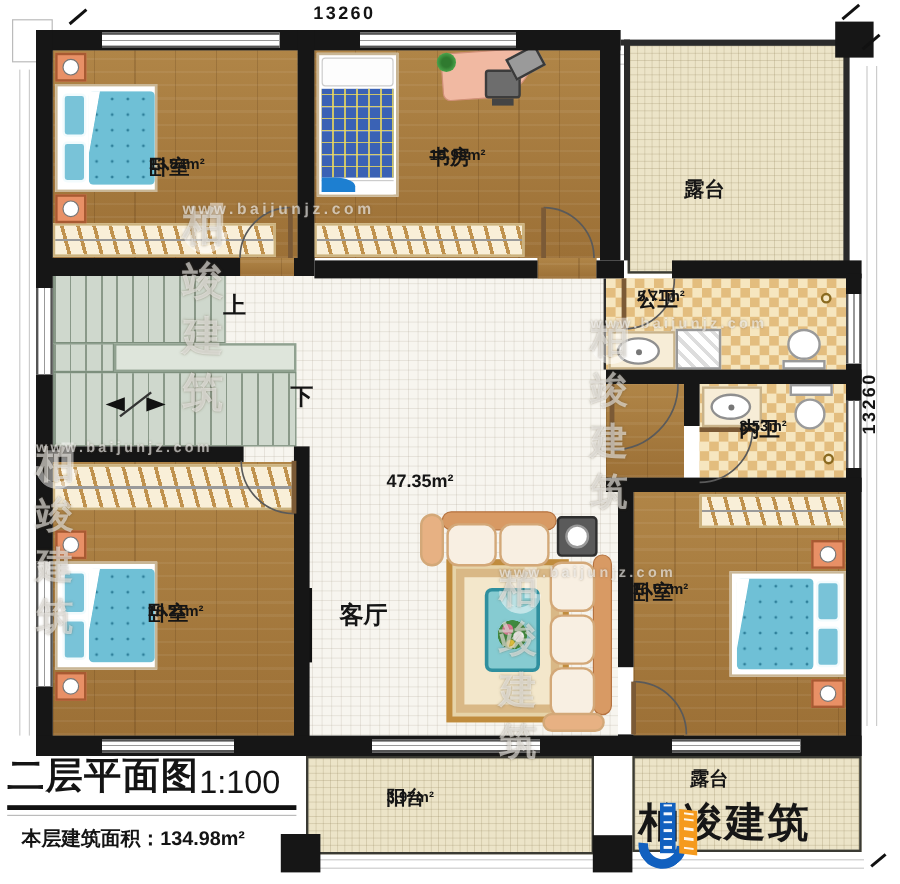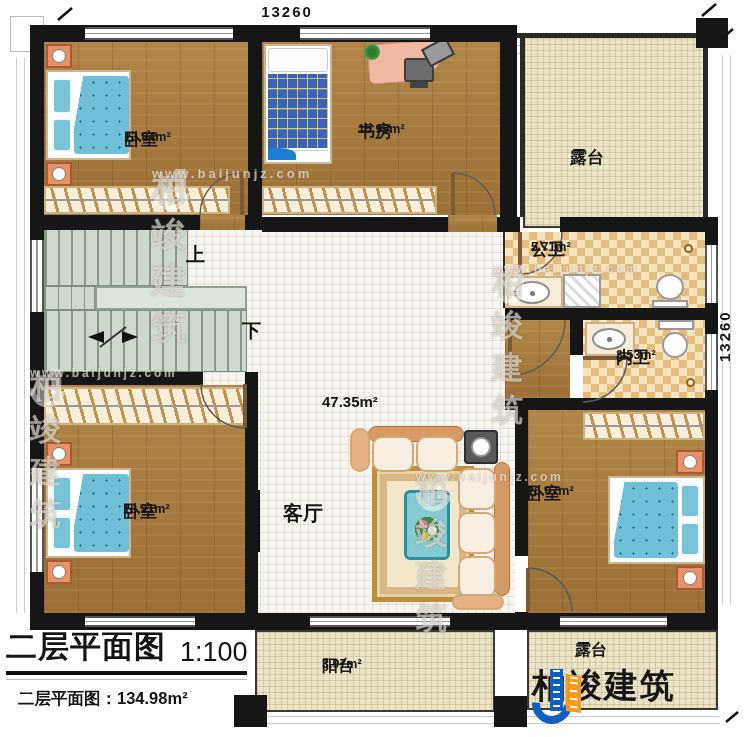--- a/index.html
+++ b/index.html
@@ -63,21 +63,21 @@
     border-radius:50%;transform:rotate(-40deg);}
   .wmg:after{content:"";position:absolute;right:4px;top:3px;width:11px;height:28px;
     background:rgba(255,255,255,.5);box-shadow:-13px 7px 0 rgba(255,255,255,.45);}
   .wmt{position:relative;display:block;}
   .wmt b{display:block;position:static;font-size:34px;font-weight:900;letter-spacing:5px;
     color:rgba(255,255,255,.55);text-shadow:0 0 2px rgba(90,75,50,.5);}
   .wmt i{display:block;position:static;font-style:normal;font-size:13px;font-weight:700;
     letter-spacing:3px;color:rgba(255,255,255,.6);text-shadow:0 0 2px rgba(90,75,50,.45);}
   
   #titleblock{left:6px;top:626px;width:250px;height:108px;}
-  #titleblock .row{position:static;display:flex;align-items:flex-end;gap:14px;text-align:center;}
+  #titleblock .row{position:static;display:flex;align-items:flex-end;text-align:center;}
   #titleblock .t{position:static;font-size:31px;font-weight:900;letter-spacing:1px;}
   #titleblock .s{position:static;font-size:27px;font-weight:400;}
   #titleblock .bar{position:static;width:241px;height:4px;background:#111;margin-top:3px;}
   #titleblock .thin{position:static;width:241px;height:1px;background:#bbb;margin-top:4px;}
   #titleblock .l2{position:static;font-size:16.5px;font-weight:600;margin-top:8px;margin-left:12px;}
   #titleblock .l3{position:static;font-size:16.5px;font-weight:600;margin-top:6px;margin-left:12px;}
   
   #brand{left:532px;top:663px;display:flex;gap:6px;align-items:flex-start;}
   .logo-ic{position:relative;width:56px;height:64px;flex:none;}
   .logo-swoosh{position:absolute;left:0;bottom:3px;width:40px;height:40px;border:8px solid #1160bf;
@@ -345,21 +345,21 @@
       </span>
   </div>
 
   <div id="titleblock">
     <div class="row">
       <span class="t">二层平面图</span>
       <span class="s">1:100</span>
     </div>
     <div class="bar"></div>
     <div class="thin"></div>
-    <div class="l2">二层平面图：134.98m²</div>
+    <div class="l2">本层建筑面积：134.98m²</div>
   </div>
 
   <div id="brand">
     <span class="logo-ic">
       <span class="logo-swoosh"></span>
       <span class="logo-b1"></span>
       <span class="logo-b2"></span>
     </span>
     <span class="bt">
       <span class="bn">柏竣建筑</span>

